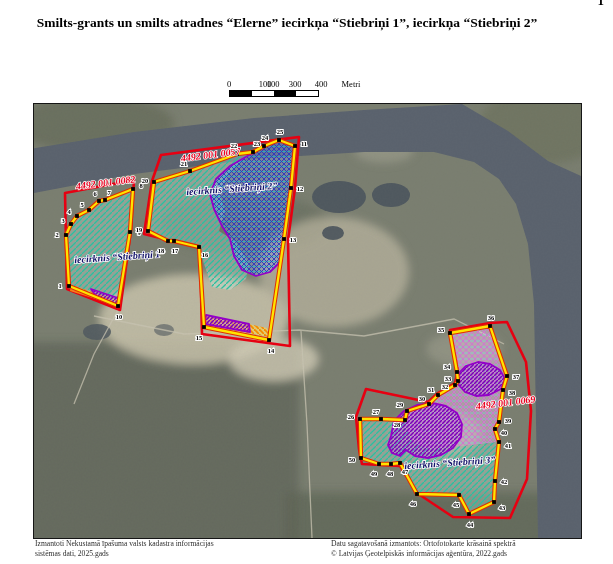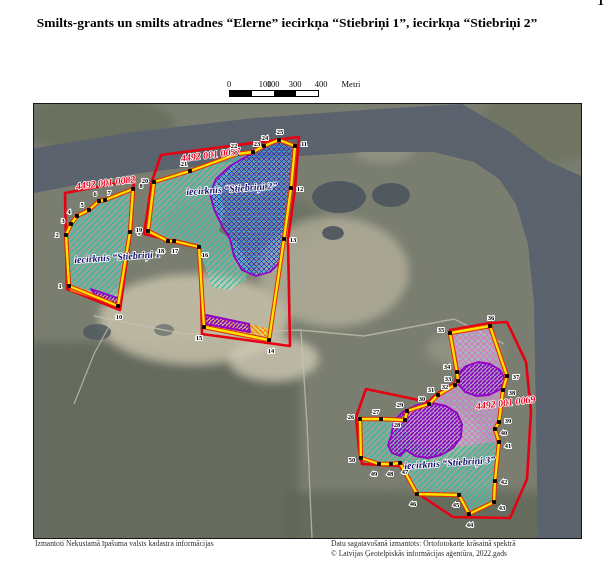--- a/index.html
+++ b/index.html
@@ -249,19 +249,20 @@
           <text x="356" y="369" text-anchor="middle" dominant-baseline="central" font-size="6.5px" font-weight="bold" fill="#000" stroke="#ffffff" stroke-width="2" paint-order="stroke">48</text>
           <text x="340" y="369" text-anchor="middle" dominant-baseline="central" font-size="6.5px" font-weight="bold" fill="#000" stroke="#ffffff" stroke-width="2" paint-order="stroke">49</text>
           <text x="318" y="355" text-anchor="middle" dominant-baseline="central" font-size="6.5px" font-weight="bold" fill="#000" stroke="#ffffff" stroke-width="2" paint-order="stroke">50</text>
           <text x="416" y="362" text-anchor="middle" font-size="10px" font-weight="bold" font-style="italic" fill="#14146a" stroke="#ffffff" stroke-width="1.6" paint-order="stroke" transform="rotate(-4 416 362)">iecirknis “Stiebriņi 3”</text>
         </g>
     </svg>
   </div>
 
   <div class="credits left">
     <div>Izmantoti Nekustamā īpašuma valsts kadastra informācijas</div>
+    <div>sistēmas dati, 2025.gads</div>
   </div>
   <div class="credits right">
     <div>Datu sagatavošanā izmantots: Ortofotokarte krāsainā spektrā</div>
     <div>© Latvijas Ģeotelpiskās informācijas aģentūra, 2022.gads</div>
   </div>
 
 </div>
 
 </body></html>

